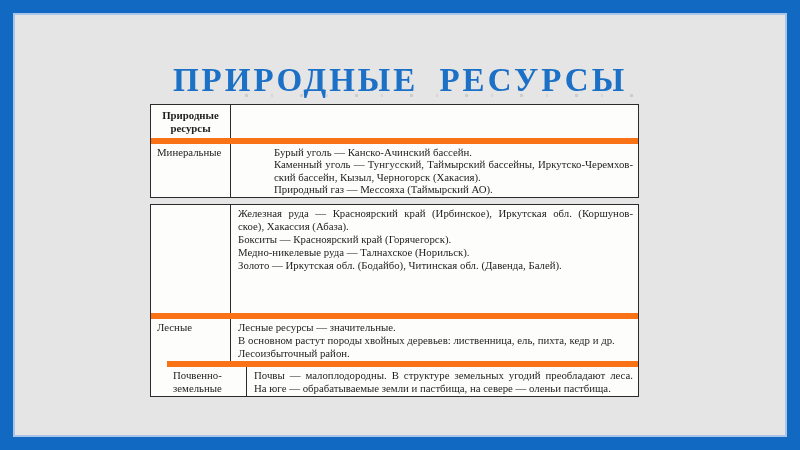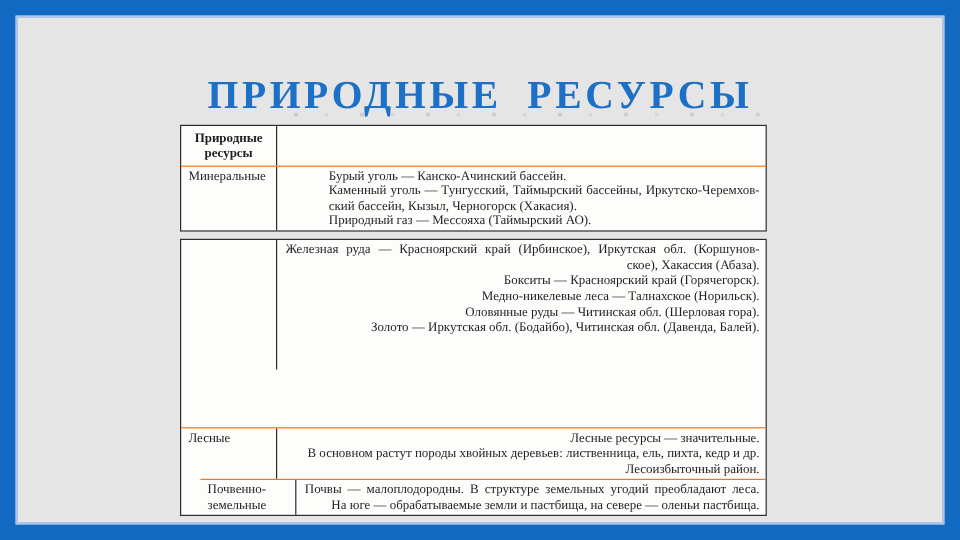--- a/index.html
+++ b/index.html
@@ -52,21 +52,21 @@
     color: #1e1e1e;
     box-sizing: border-box;
   }
   .fragment {
     border: 1.5px solid #2b2b2b;
     background: #fdfdfc;
     box-sizing: border-box;
   }
   .fragment2 { margin-top: 6.5px; }
   .trow { display: flex; align-items: stretch; }
-  .trow + .trow { border-top: 1px solid #f97316; }
+  .trow + .trow { border-top: 6px solid #f97316; }
   .label-cell {
     width: 80px; flex: 0 0 80px;
     border-right: 1px solid #2b2b2b;
     padding: 2px 4px 2px 6px;
     box-sizing: border-box;
     line-height: 12.4px;
   }
   .text-cell {
     flex: 1 1 auto;
     padding: 2px 5px 1px 7px;
@@ -77,27 +77,27 @@
   .header-row .label-cell {
     text-align: center;
     display: flex; align-items: center; justify-content: center;
     padding: 2px 3px;
   }
   .header-row .text-cell {
     display: flex; align-items: center; justify-content: center;
     text-align: center;
   }
   .f1 .line { line-height: 12.4px; margin-left: 36px; }
-  .f2 .line { line-height: 13px; text-align: right; }
+  .f2 .line { line-height: 13px; }
   .line { white-space: nowrap; overflow: hidden; }
   .line.j { text-align: justify; text-align-last: justify; }
   .h-min { min-height: 33px; }
   .r0 { min-height: 51px; }
   .r1 { min-height: 108px; }
-  .r2 { min-height: 41px; margin-top: 48px; }
+  .r2 { min-height: 41px; }
   .r3 { min-height: 28px; margin-left: 16px; }
 </style>
 </head>
 <body>
 
 <div class="slide">
 
   <h1 class="title">ПРИРОДНЫЕ РЕСУРСЫ</h1>
 
   <div class="scan-artifact"></div>
@@ -119,22 +119,21 @@
       </div>
     </div>
 
     <div class="fragment fragment2 f2">
       <div class="trow r1">
         <div class="label-cell"></div>
         <div class="text-cell">
           <div class="line j">Железная руда — Красноярский край (Ирбинское), Иркутская обл. (Коршунов-</div>
           <div class="line">ское), Хакассия (Абаза).</div>
           <div class="line">Бокситы — Красноярский край (Горячегорск).</div>
-          <div class="line">Медно-никелевые леса — Талнахское (Норильск).</div>
-          <div class="line">Оловянные руды — Читинская обл. (Шерловая гора).</div>
+          <div class="line">Медно-никелевые руда — Талнахское (Норильск).</div>
           <div class="line">Золото — Иркутская обл. (Бодайбо), Читинская обл. (Давенда, Балей).</div>
         </div>
       </div>
       <div class="trow r2">
         <div class="label-cell">Лесные</div>
         <div class="text-cell">
           <div class="line">Лесные ресурсы — значительные.</div>
           <div class="line">В основном растут породы хвойных деревьев: лиственница, ель, пихта, кедр и др.</div>
           <div class="line">Лесоизбыточный район.</div>
         </div>

